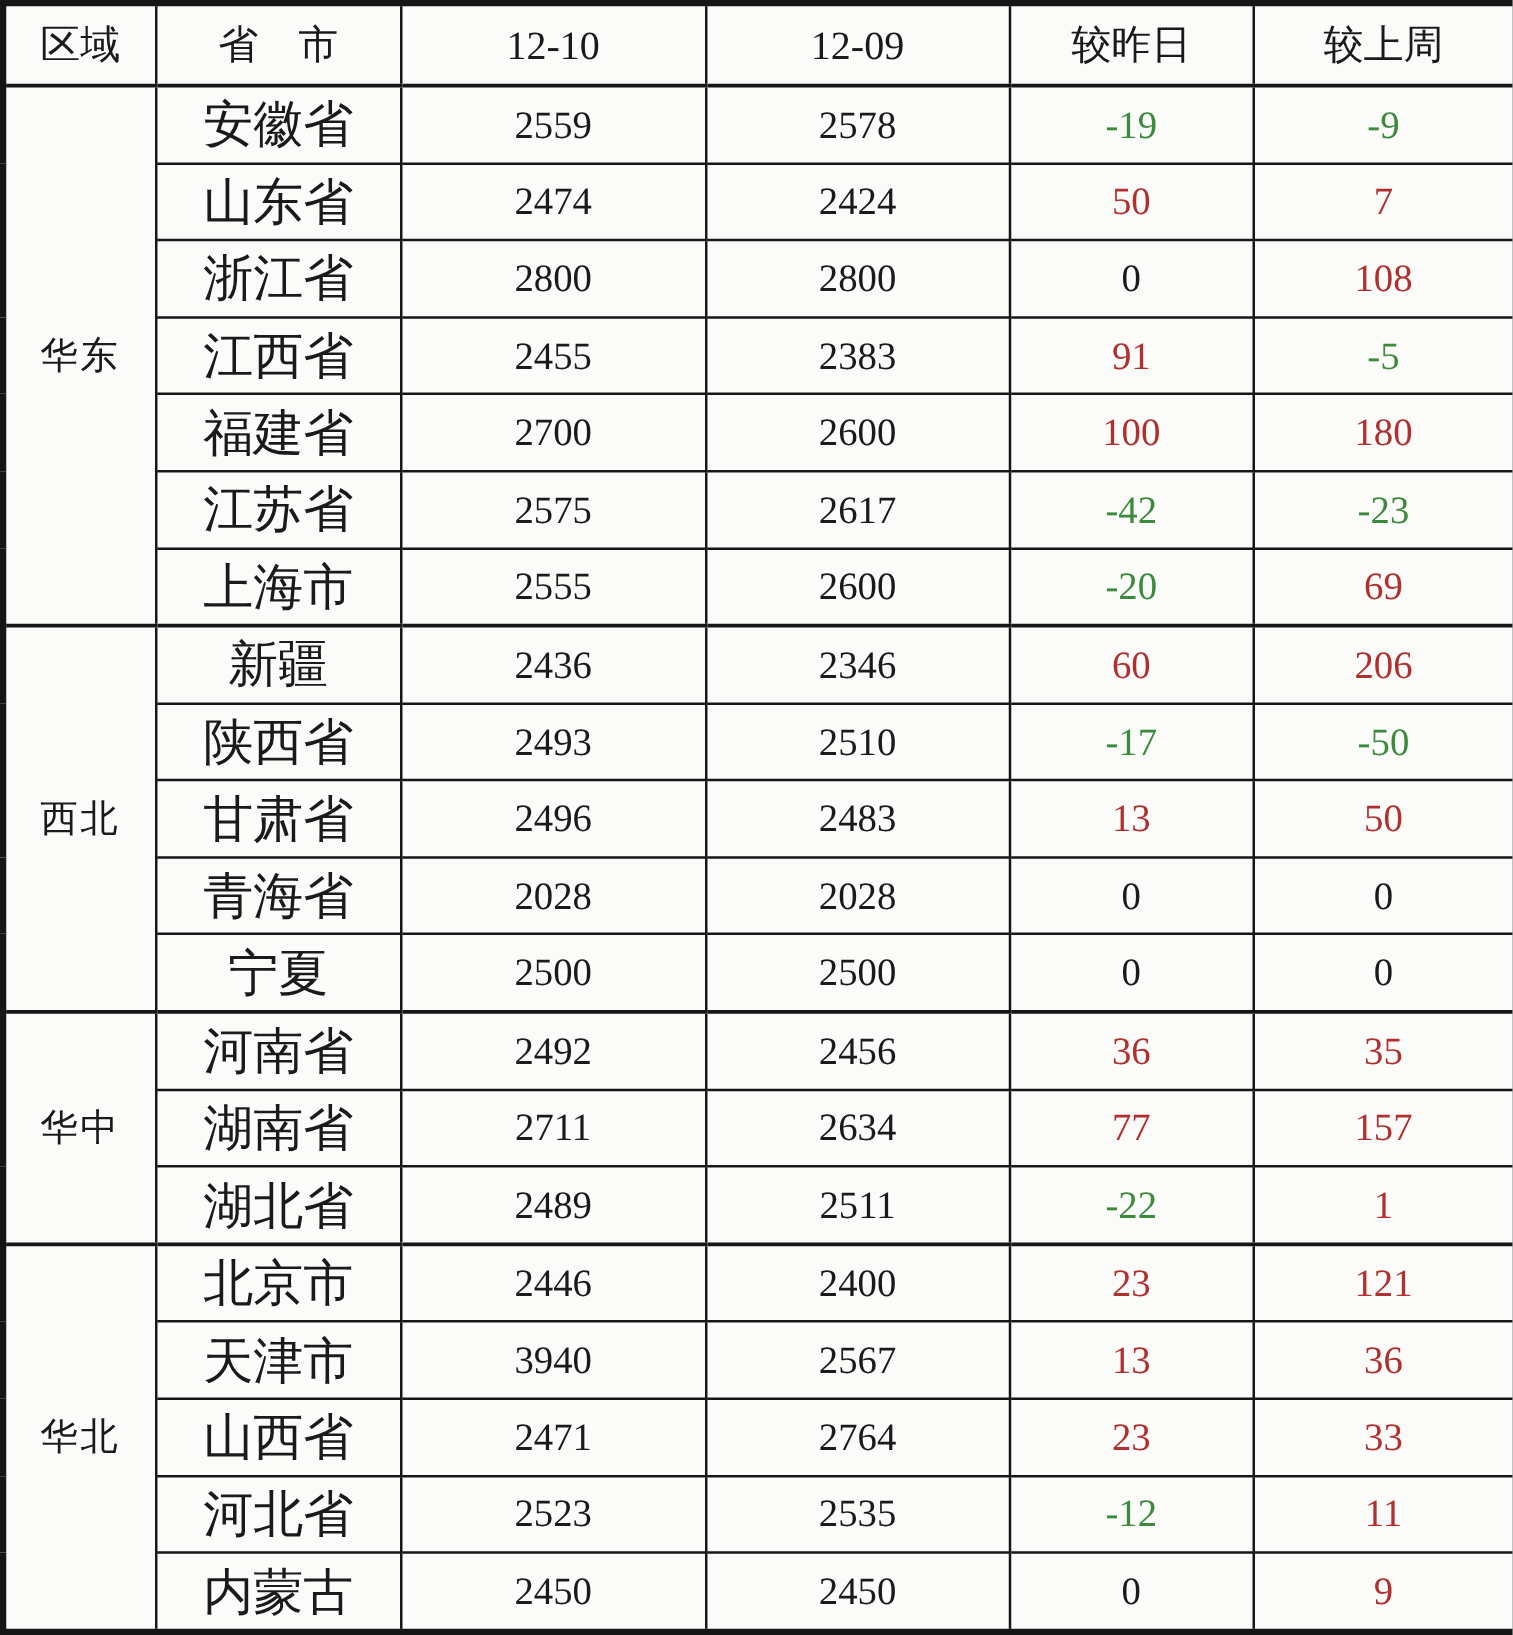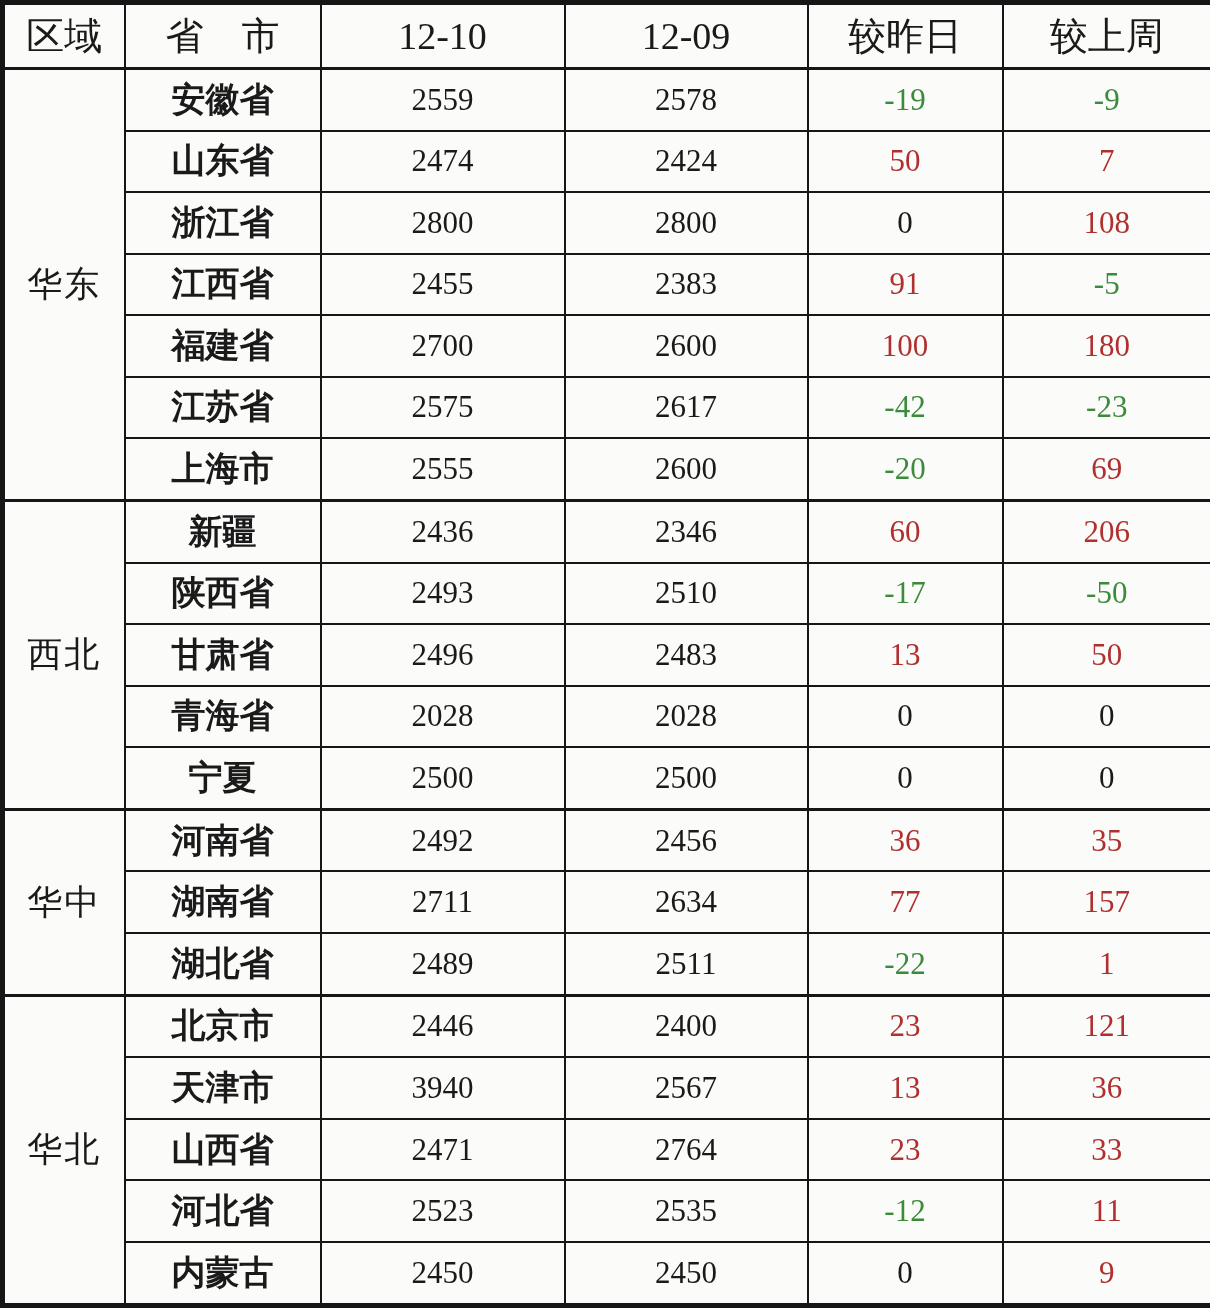--- a/index.html
+++ b/index.html
@@ -25,31 +25,30 @@
     text-align: center;
     vertical-align: middle;
     padding: 0;
     background: #fbfbf9;
     overflow: hidden;
   }
   table.price-table { border: 5px solid #161616; }
   thead th {
     background: #ebecee;
     font-weight: normal;
-    font-size: 38px;
+    font-size: 32px;
     height: 62px;
     border-bottom: 3px solid #161616;
   }
   td.region {
-    font-size: 35px;
+    font-size: 30px;
     letter-spacing: 2px;
   }
   td.province {
-    font-size: 34px;
-    font-weight: bold;
+    font-size: 40px;
   }
   td.num {
     font-size: 31px;
   }
   tr.group-start td { border-top: 3px solid #161616; }
   td.pos  { color: var(--pos,  #b03030); }
   td.neg  { color: var(--neg,  #3c8a3c); }
   td.zero { color: var(--zero, #1a1a1a); }
 </style>
 </head>

